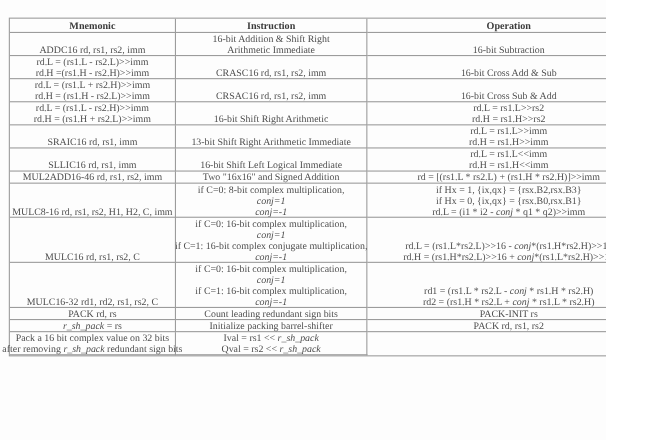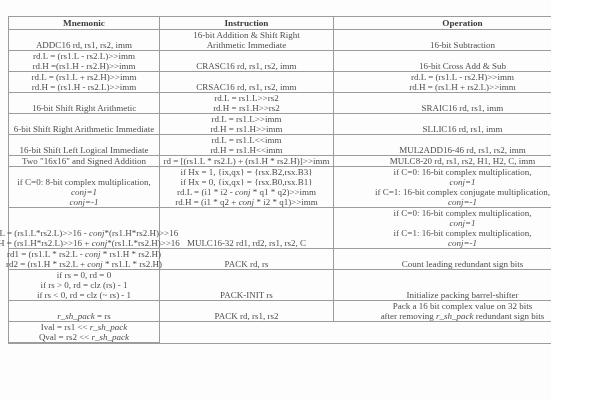--- a/index.html
+++ b/index.html
@@ -82,35 +82,38 @@
         <div class="line">16-bit Cross Add &amp; Sub</div>
       </div>
       <div class="cell">
         <div class="line">rd.L = (rs1.L + rs2.H)&gt;&gt;imm</div>
         <div class="line">rd.H = (rs1.H - rs2.L)&gt;&gt;imm</div>
       </div>
       <div class="cell">
         <div class="line">CRSAC16 rd, rs1, rs2, imm</div>
       </div>
       <div class="cell">
+        <div class="line">16-bit Cross Sub &amp; Add</div>
+      </div>
+      <div class="cell">
         <div class="line">rd.L = (rs1.L - rs2.H)&gt;&gt;imm</div>
         <div class="line">rd.H = (rs1.H + rs2.L)&gt;&gt;imm</div>
       </div>
       <div class="cell">
         <div class="line">16-bit Shift Right Arithmetic</div>
       </div>
       <div class="cell">
         <div class="line">rd.L = rs1.L&gt;&gt;rs2</div>
         <div class="line">rd.H = rs1.H&gt;&gt;rs2</div>
       </div>
       <div class="cell">
         <div class="line">SRAIC16 rd, rs1, imm</div>
       </div>
       <div class="cell">
-        <div class="line">6-bit Shift Right Arithmetic Immediate</div>
+        <div class="line">13-bit Shift Right Arithmetic Immediate</div>
       </div>
       <div class="cell">
         <div class="line">rd.L = rs1.L&gt;&gt;imm</div>
         <div class="line">rd.H = rs1.H&gt;&gt;imm</div>
       </div>
       <div class="cell">
         <div class="line">SLLIC16 rd, rs1, imm</div>
       </div>
       <div class="cell">
         <div class="line">16-bit Shift Left Logical Immediate</div>
@@ -122,32 +125,34 @@
       <div class="cell">
         <div class="line">MUL2ADD16-46 rd, rs1, rs2, imm</div>
       </div>
       <div class="cell">
         <div class="line">Two "16x16" and Signed Addition</div>
       </div>
       <div class="cell">
         <div class="line">rd = [(rs1.L * rs2.L) + (rs1.H * rs2.H)]&gt;&gt;imm</div>
       </div>
       <div class="cell">
-        <div class="line">MULC8-20 rd, rs1, rs2, H1, H2, C, imm</div>
+        <div class="line">MULC8-16 rd, rs1, rs2, H1, H2, C, imm</div>
       </div>
       <div class="cell">
         <div class="line">if C=0: 8-bit complex multiplication,</div>
         <div class="line"><i>conj=1</i></div>
         <div class="line"><i>conj=-1</i></div>
       </div>
       <div class="cell">
         <div class="line">if Hx = 1, {ix,qx} = {rsx.B2,rsx.B3}</div>
         <div class="line">if Hx = 0, {ix,qx} = {rsx.B0,rsx.B1}</div>
         <div class="line">rd.L = (i1 * i2 - <i>conj</i> * q1 * q2)&gt;&gt;imm</div>
-        <div class="line">rd.H = (i1 * q2 + <i>conj</i> * i2 * q1)&gt;&gt;imm</div>
+      </div>
+      <div class="cell">
+        <div class="line">MULC16 rd, rs1, rs2, C</div>
       </div>
       <div class="cell">
         <div class="line">if C=0: 16-bit complex multiplication,</div>
         <div class="line"><i>conj=1</i></div>
         <div class="line">if C=1: 16-bit complex conjugate multiplication,</div>
         <div class="line"><i>conj=-1</i></div>
       </div>
       <div class="cell">
         <div class="line">rd.L = (rs1.L*rs2.L)&gt;&gt;16 - <i>conj</i>*(rs1.H*rs2.H)&gt;&gt;16</div>
         <div class="line">rd.H = (rs1.H*rs2.L)&gt;&gt;16 + <i>conj</i>*(rs1.L*rs2.H)&gt;&gt;16</div>
@@ -165,32 +170,27 @@
         <div class="line">rd1 = (rs1.L * rs2.L - <i>conj</i> * rs1.H * rs2.H)</div>
         <div class="line">rd2 = (rs1.H * rs2.L + <i>conj</i> * rs1.L * rs2.H)</div>
       </div>
       <div class="cell">
         <div class="line">PACK rd, rs</div>
       </div>
       <div class="cell">
         <div class="line">Count leading redundant sign bits</div>
       </div>
       <div class="cell">
-        <div class="line">if rs = 0, rd = 0</div>
-        <div class="line">if rs &gt; 0, rd = clz (rs) - 1</div>
-        <div class="line">if rs &lt; 0, rd = clz (~ rs) - 1</div>
-      </div>
-      <div class="cell">
         <div class="line">PACK-INIT rs</div>
       </div>
       <div class="cell">
+        <div class="line"><i>r_sh_pack</i> = rs</div>
+      </div>
+      <div class="cell">
         <div class="line">Initialize packing barrel-shifter</div>
-      </div>
-      <div class="cell">
-        <div class="line"><i>r_sh_pack</i> = rs</div>
       </div>
       <div class="cell">
         <div class="line">PACK rd, rs1, rs2</div>
       </div>
       <div class="cell">
         <div class="line">Pack a 16 bit complex value on 32 bits</div>
         <div class="line">after removing <i>r_sh_pack</i> redundant sign bits</div>
       </div>
       <div class="cell">
         <div class="line">Ival = rs1 &lt;&lt; <i>r_sh_pack</i></div>

